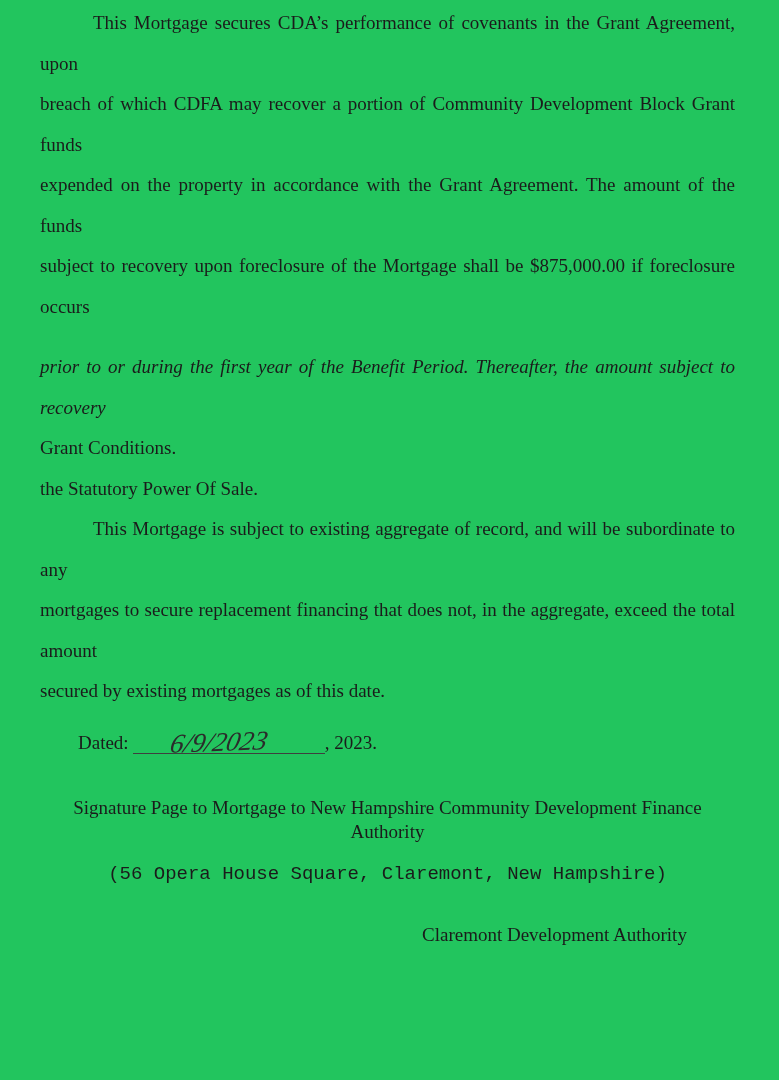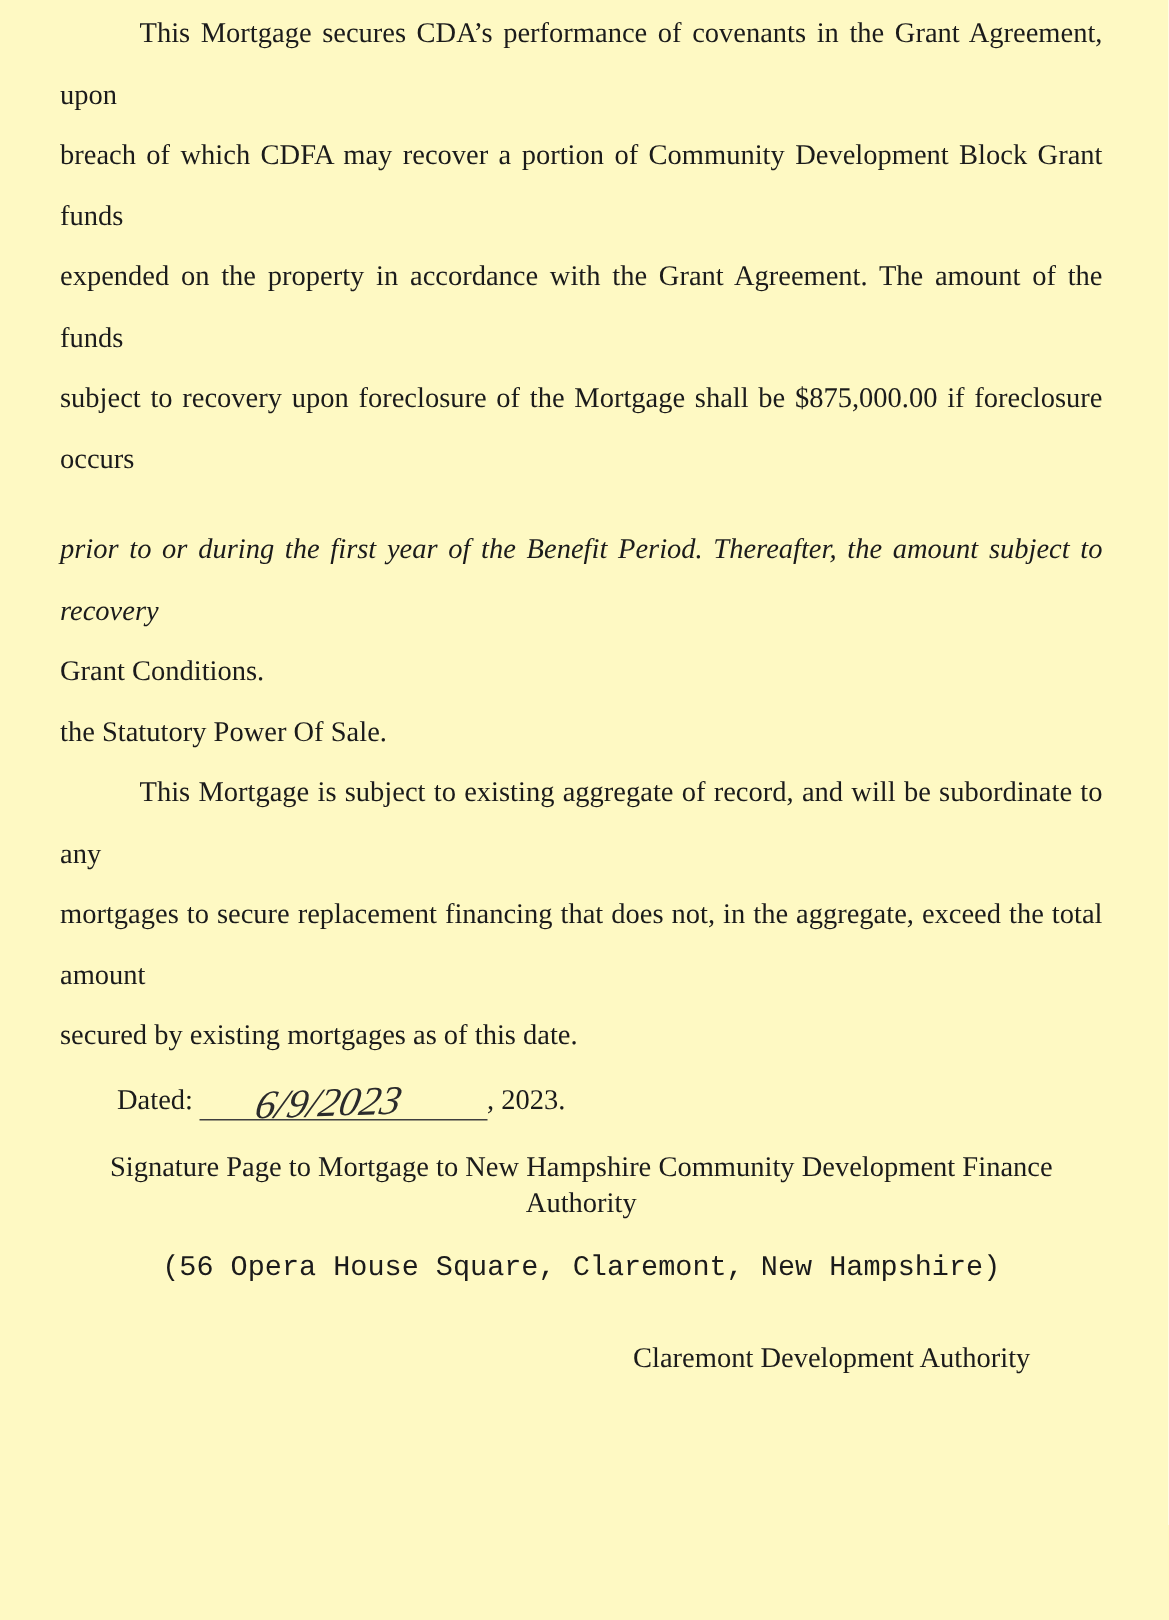--- a/index.html
+++ b/index.html
@@ -2,21 +2,21 @@
 <html><head>
 <meta charset="utf-8">
 <style>
   * { margin: 0; padding: 0; box-sizing: border-box; }
   html, body { background: #ffffff; }
   .page {
     position: relative;
     width: 779px;
     height: 1080px;
     overflow: hidden;
-    background: #fef9c3;
+    background: #22c55e;
     font-family: "Liberation Serif", serif;
   }
 
   
   .scan {
     padding: 3px 44px 0 40px;
     color: #1b1b1b;
     filter: blur(0.3px);
   }
   .doc-line {
@@ -27,21 +27,21 @@
   }
   .doc-line.short { text-align-last: left; }
   .doc-line.indent { text-indent: 53px; }
   .doc-line.gap { margin-top: 20px; font-style: italic; }
 
   .dated {
     margin-left: 38px;
     margin-top: 2px;
     height: 40px;
     display: flex;
-    align-items: center;
+    align-items: flex-end;
     font-size: 19px;
   }
   .dated-blank {
     display: inline-block;
     position: relative;
     width: 192px;
     height: 26px;
     margin-left: 4px;
     border-bottom: 1.5px solid #3f3f3f;
   }
@@ -49,21 +49,21 @@
     position: absolute;
     left: 38px;
     bottom: -5px;
     font-size: 27px;
     font-style: italic;
     color: #2b2b2b;
     transform: skewX(-14deg) rotate(-2deg);
     white-space: nowrap;
   }
   .caption { text-align: center; font-size: 19px; line-height: 24px; }
-  .caption.first { margin-top: 13px; }
+  .caption.first { margin-top: 42px; }
   .caption.second { margin-top: 18px; font-family: Liberation Mono, monospace; }
 
   .sig-block { margin-left: 378px; width: 272px; }
   .sig-org { font-size: 19px; line-height: 22px; margin-top: 38px; margin-left: 4px; }
 </style>
 </head>
 <body>
 
 <div class="page">
 

